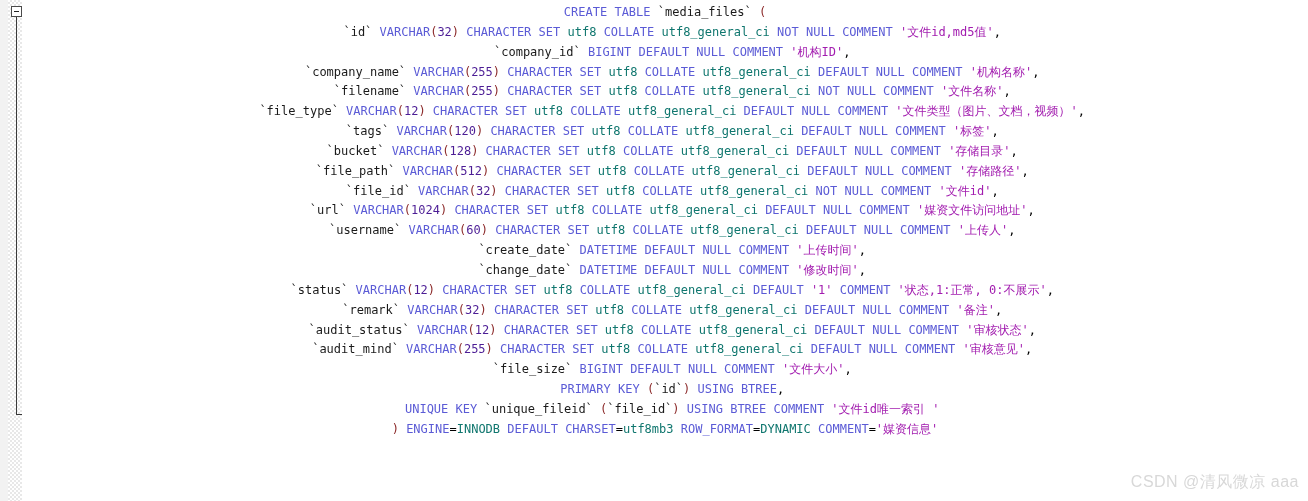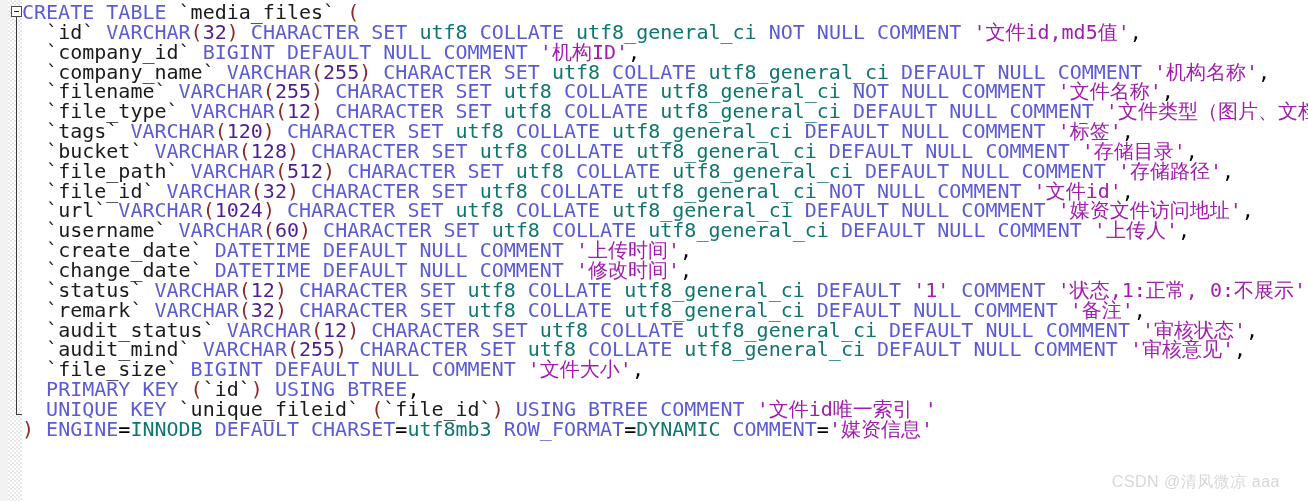--- a/index.html
+++ b/index.html
@@ -76,46 +76,47 @@
     z-index: 4;
   }
 
   
   .code {
     position: absolute;
     left: 22px;
     top: 0;
     width: 1286px;
     height: 501px;
-    font-size: 20px;
+    font-size: 12px;
     line-height: 19.85px;
     letter-spacing: 0px;
     white-space: pre;
     color: #000000;
     padding-top: 3px;
     box-sizing: border-box;
+    text-align: center;
   }
   .line { height: 19.85px; white-space: pre; }
 
   
   .kw   { color: #5b5bd6; }    
   .ty   { color: #5b5bd6; }    
   .id   { color: #1a1a1a; }    
   .str  { color: #a21caf; }    
   .pn   { color: #8c2a2a; }    
   .num  { color: #4c1d95; }    
   .pl   { color: #0f766e; }    
 
   
   .cjk { font-family: "DejaVu Sans", "Liberation Sans", sans-serif; }
 
   
   .watermark {
     position: absolute;
-    right: 28px;
+    right: 9px;
     bottom: 8px;
     font-family: "Liberation Sans", sans-serif;
     font-size: 16px;
     color: #d8d8d8;
     letter-spacing: 0.5px;
     user-select: none;
   }
 </style>
 </head>
 <body>

